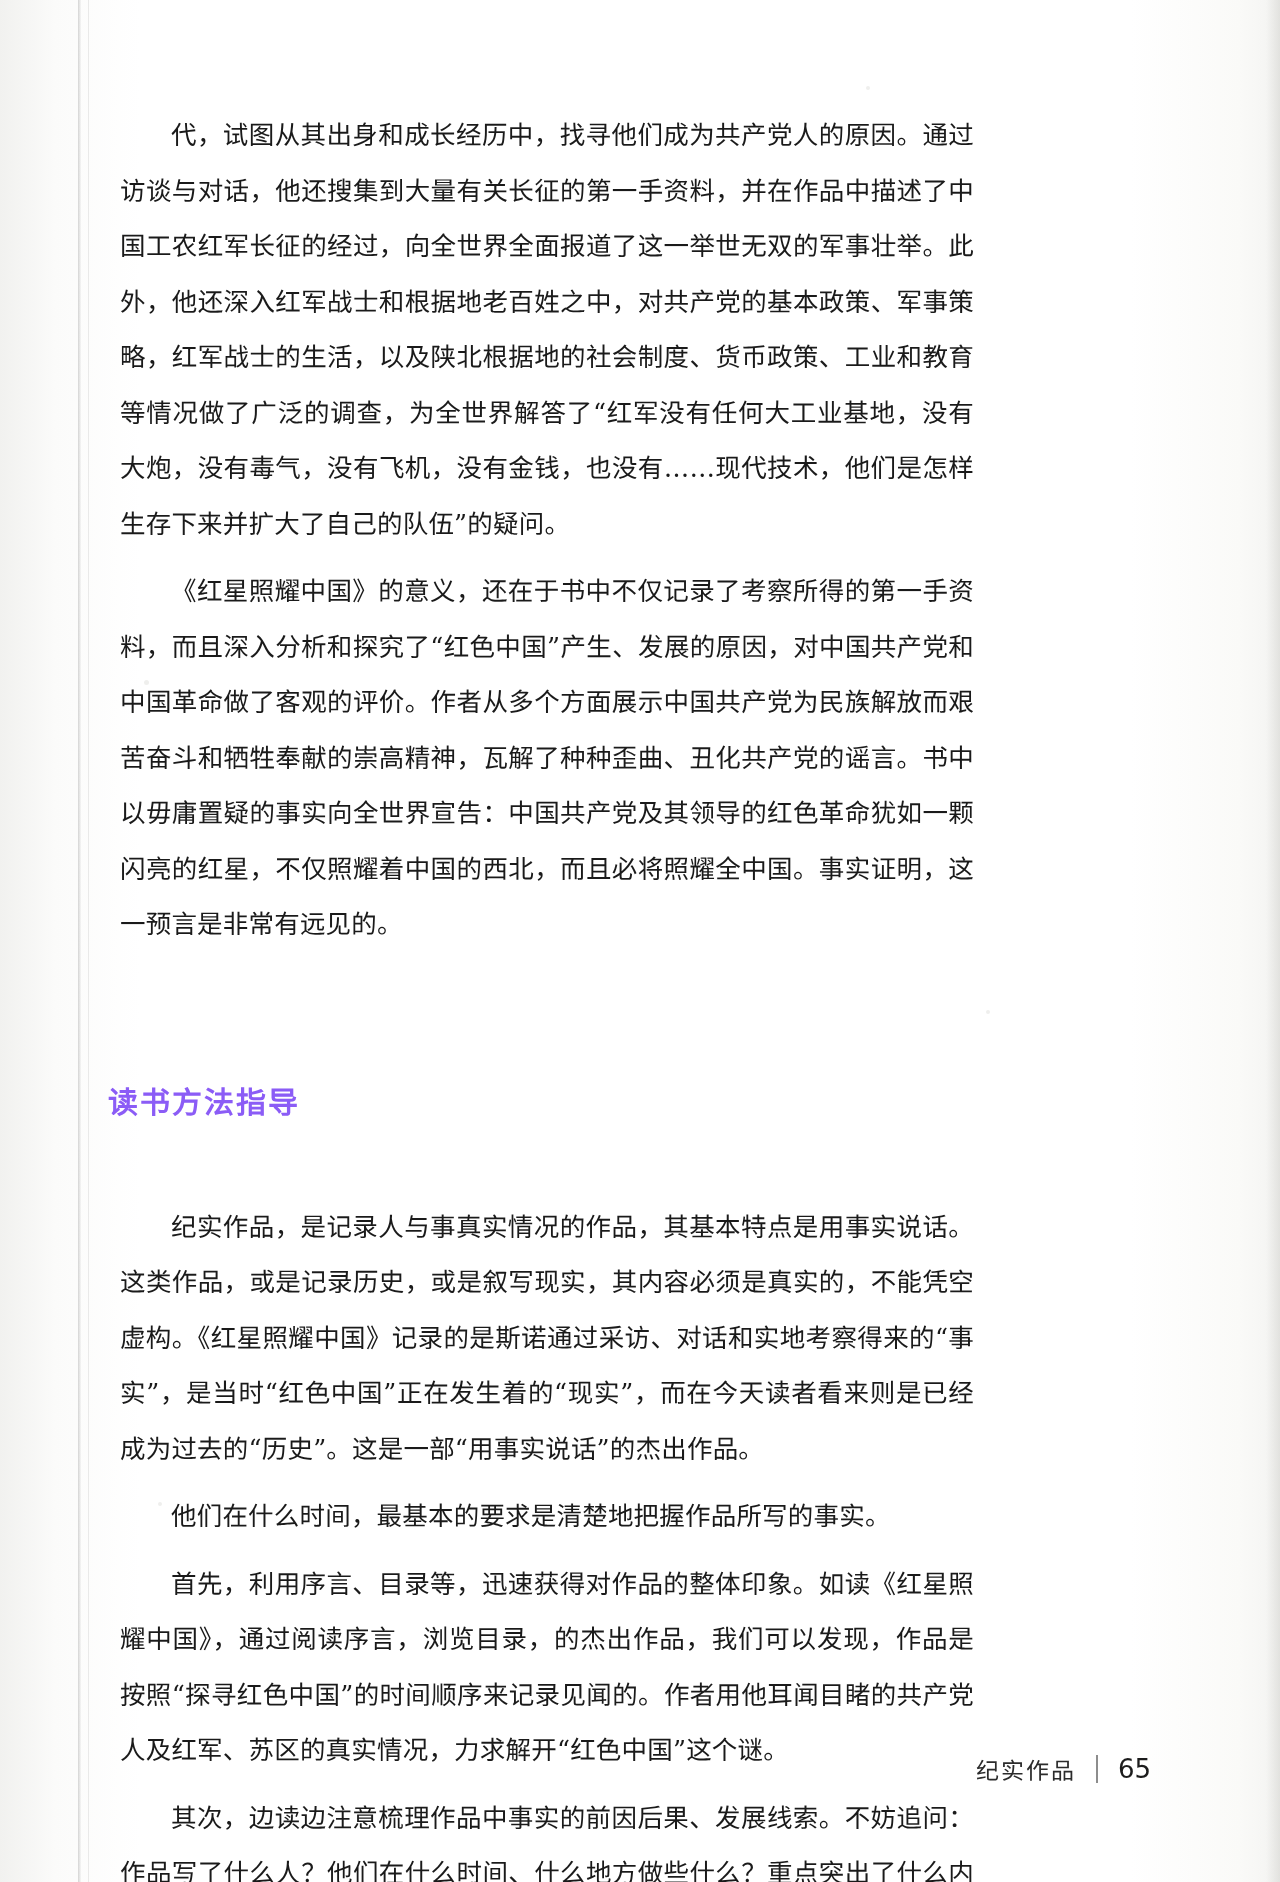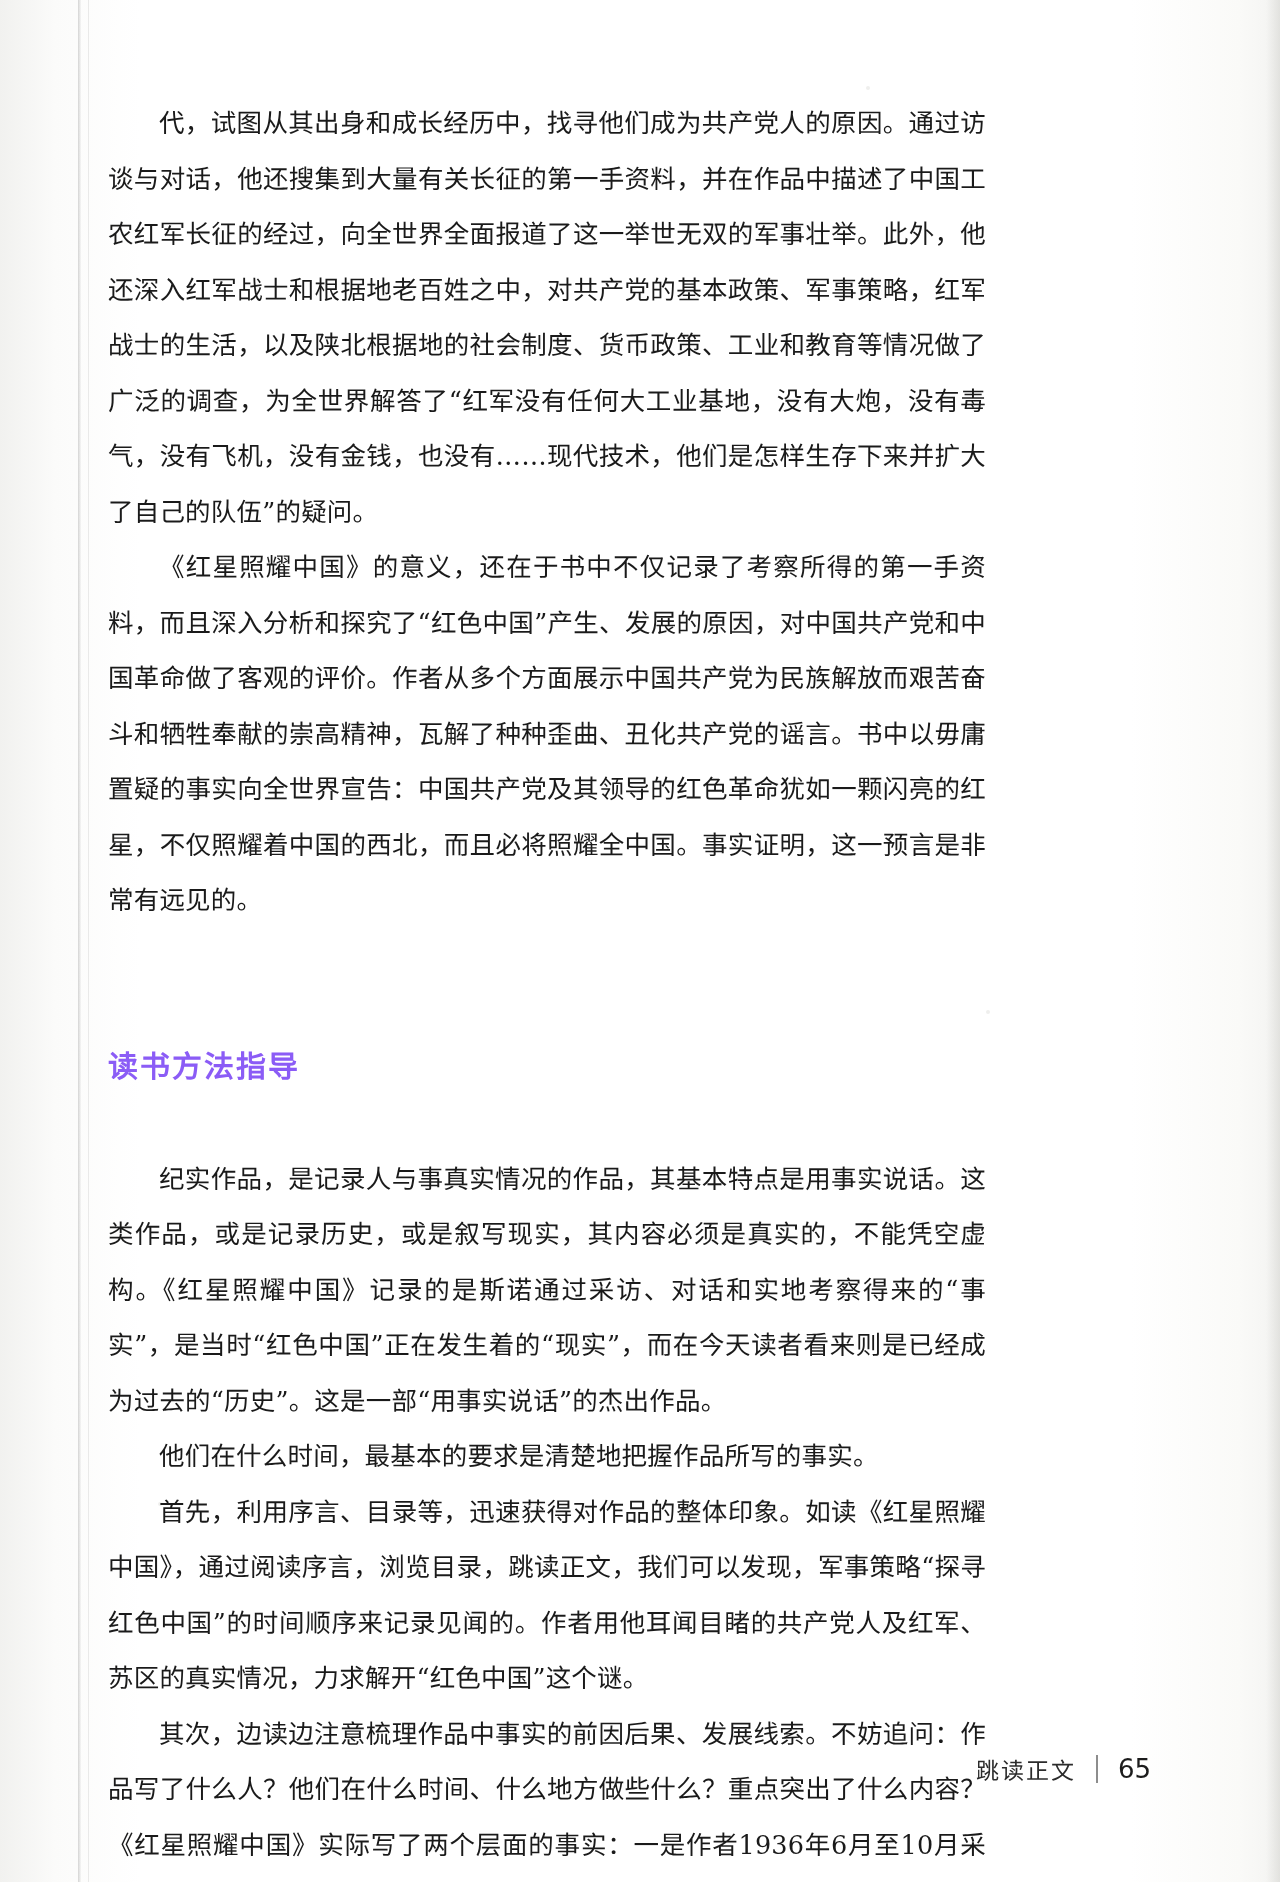--- a/index.html
+++ b/index.html
@@ -54,21 +54,21 @@
   }
 
   .content {
     position: absolute;
     left: 108px;
     top: 96px;
     width: 878px;
   }
 
   p.body-text {
-    margin: 0;
+    margin: 12px;
     font-size: 25.5px;
     line-height: 55.5px;
     color: #1a1a1a;
     text-align: justify;
     text-justify: inter-character;
     text-indent: 2em;
     letter-spacing: 0.2px;
     font-family: "DejaVu Serif", "Liberation Serif", serif;
   }
 
@@ -147,25 +147,25 @@
     <div class="spacer-before-heading"></div>
 
     <h2 class="section-heading" style="color: #8b5cf6;">读书方法指导</h2>
 
     <div class="spacer-after-heading"></div>
 
     <p class="body-text">纪实作品，是记录人与事真实情况的作品，其基本特点是用事实说话。这类作品，或是记录历史，或是叙写现实，其内容必须是真实的，不能凭空虚构。《红星照耀中国》记录的是斯诺通过采访、对话和实地考察得来的“事实”，是当时“红色中国”正在发生着的“现实”，而在今天读者看来则是已经成为过去的“历史”。这是一部“用事实说话”的杰出作品。</p>
 
     <p class="body-text">他们在什么时间，最基本的要求是清楚地把握作品所写的事实。</p>
 
-    <p class="body-text">首先，利用序言、目录等，迅速获得对作品的整体印象。如读《红星照耀中国》，通过阅读序言，浏览目录，跳读正文，我们可以发现，军事策略“探寻红色中国”的时间顺序来记录见闻的。作者用他耳闻目睹的共产党人及红军、苏区的真实情况，力求解开“红色中国”这个谜。</p>
+    <p class="body-text">首先，利用序言、目录等，迅速获得对作品的整体印象。如读《红星照耀中国》，通过阅读序言，浏览目录，的杰出作品，我们可以发现，作品是按照“探寻红色中国”的时间顺序来记录见闻的。作者用他耳闻目睹的共产党人及红军、苏区的真实情况，力求解开“红色中国”这个谜。</p>
 
     <p class="body-text">其次，边读边注意梳理作品中事实的前因后果、发展线索。不妨追问：作品写了什么人？他们在什么时间、什么地方做些什么？重点突出了什么内容？《红星照耀中国》实际写了两个层面的事实：一是作者1936年6月至10月采访“红色中国”的过程；二是“红色中国”的历史、现状和未来。与此相关的内容重点有两个：一是共产党</p>
 
   </div>
 
   <div class="footer">
-    <span class="footer-label">跳读正文</span>
+    <span class="footer-label">纪实作品</span>
     <span class="footer-rule"></span>
     <span class="footer-pageno">65</span>
   </div>
 
 </div>
 
 </body></html>

